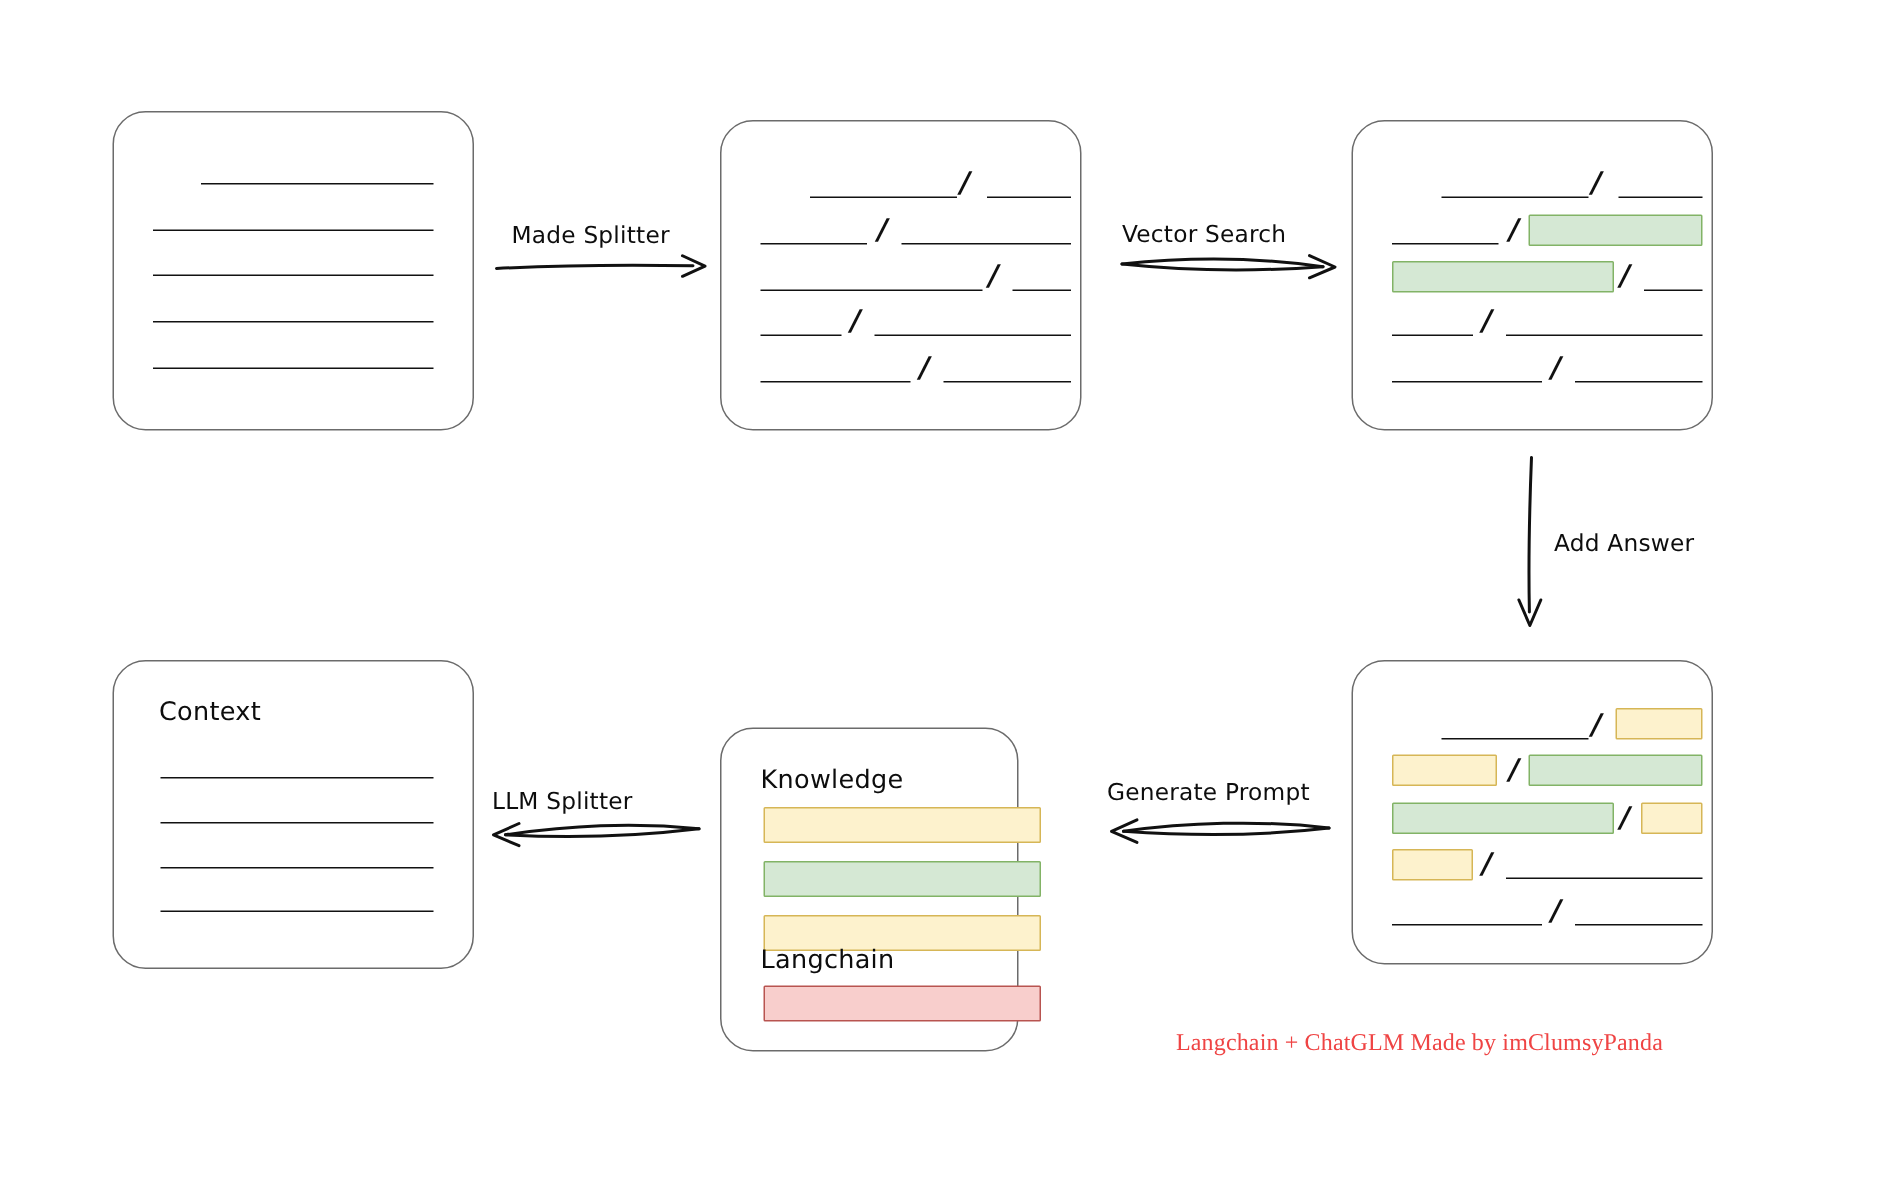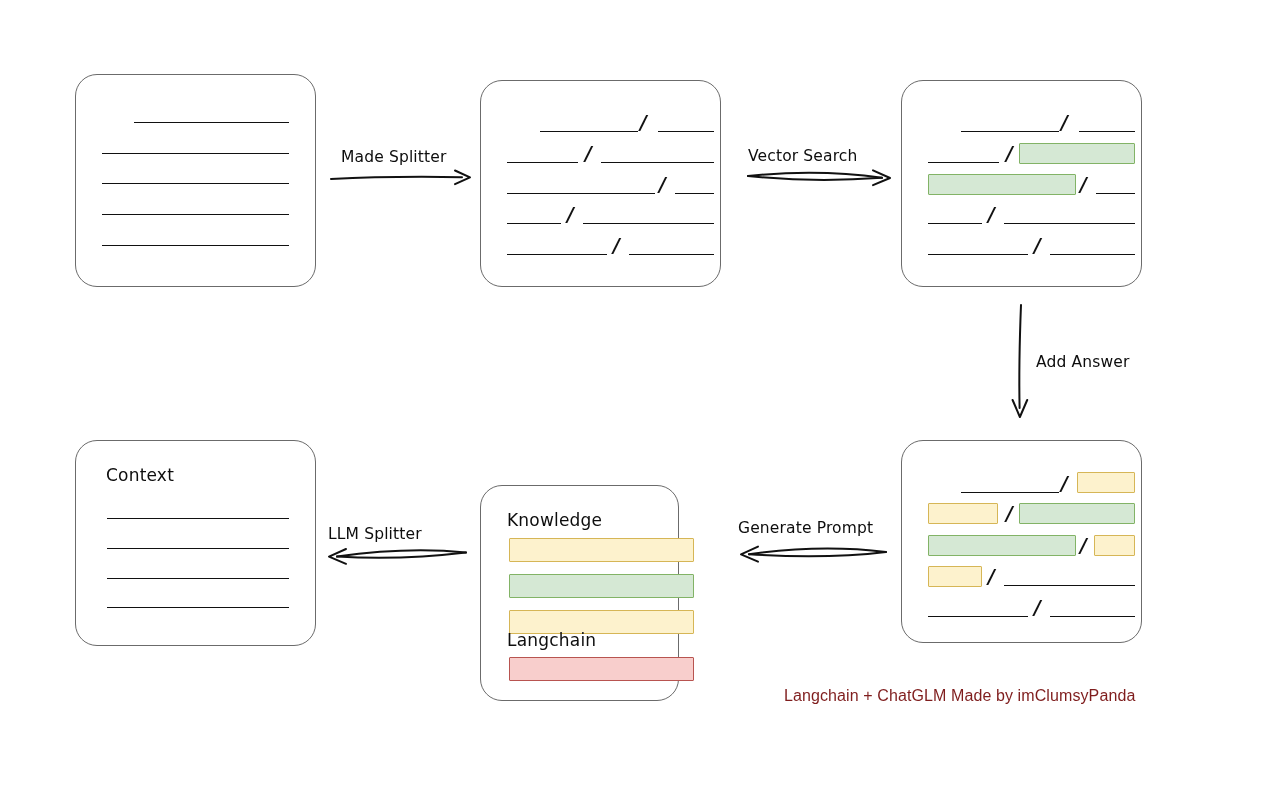--- a/index.html
+++ b/index.html
@@ -40,24 +40,24 @@
   .edge-label {
     position: absolute;
     font-family: "DejaVu Sans", sans-serif;
     font-size: 15.5px;
     letter-spacing: .15px;
     color: #0d0d0d;
     white-space: nowrap;
   }
   .caption {
     position: absolute;
-    font-family: Liberation Sans, sans-serif;
+    font-family: Liberation Serif, serif;
     font-size: 16px;
     letter-spacing: .1px;
-    color: #7f1d1d;
+    color: #ef4444;
     white-space: nowrap;
     text-align: right;
   }
   
   .rule {
     position: absolute;
     height: 0;
     border-top: 1.6px solid #111111;
   }
   

